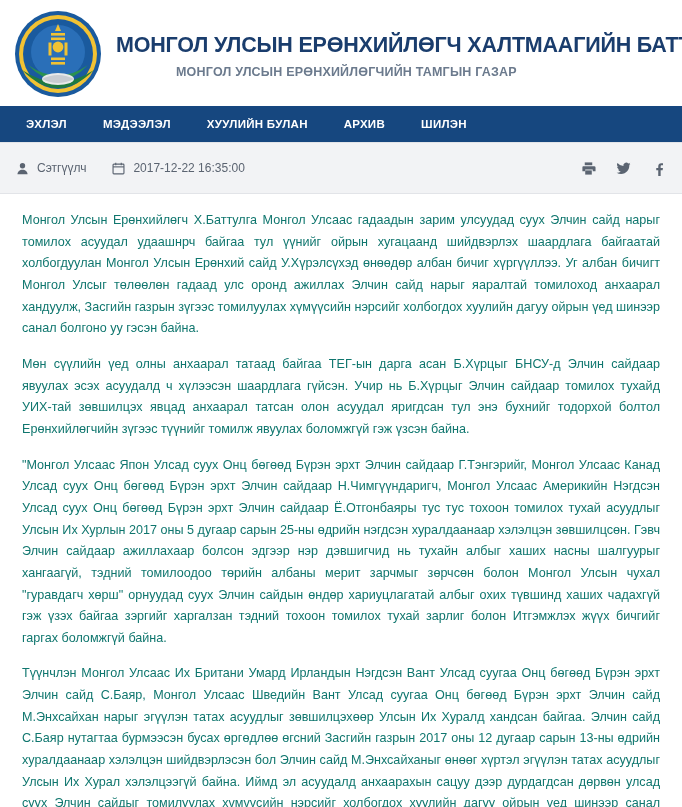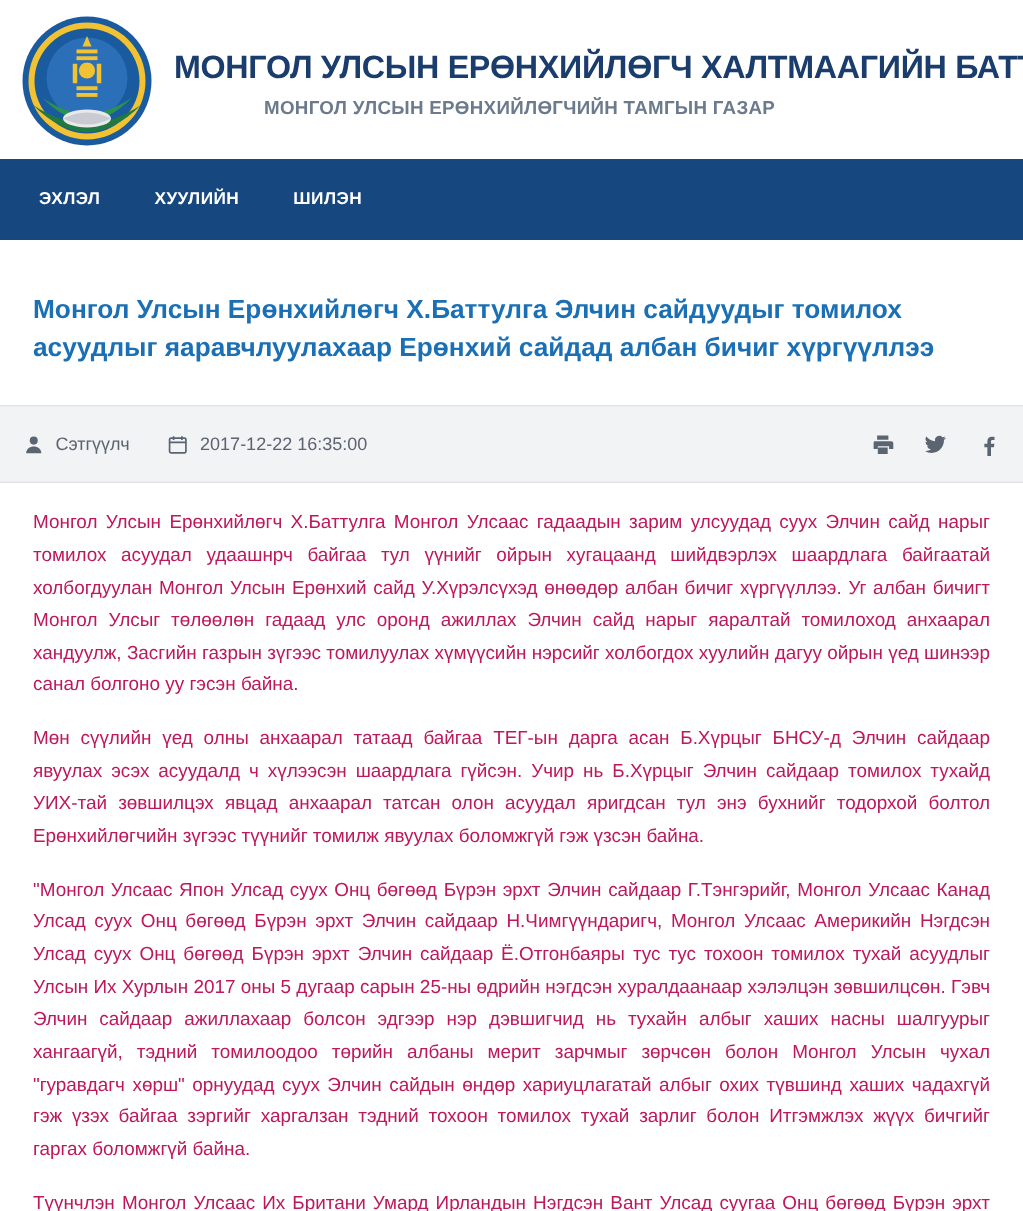--- a/index.html
+++ b/index.html
@@ -51,21 +51,21 @@
     color: #6b7a8d;
     letter-spacing: 0.2px;
     margin-top: 8px;
     margin-left: 60px;
     white-space: nowrap;
   }
 
   
   .navbar {
     background: #16477f;
-    height: 54px;
+    height: 36px;
     display: flex;
     align-items: stretch;
     padding-left: 8px;
   }
   .nav-item {
     color: #ffffff;
     font-size: 11.5px;
     font-weight: bold;
     letter-spacing: 0.3px;
     padding: 0 18px;
@@ -112,21 +112,21 @@
     cursor: pointer;
     display: flex;
     align-items: center;
   }
 
   
   .body-wrap {
     padding: 16px 22px 24px 22px;
   }
   .para {
-    color: #be185d;
+    color: #0f766e;
     font-size: 12.6px;
     line-height: 1.72;
     text-align: justify;
     margin: 0 0 14px 0;
   }
 </style>
 </head>
 <body>
 
 <div class="page">
@@ -157,27 +157,26 @@
       </svg>
     </div>
     <div class="masthead-text">
       <div class="site-title">МОНГОЛ УЛСЫН ЕРӨНХИЙЛӨГЧ ХАЛТМААГИЙН БАТТУЛГА</div>
       <div class="site-subtitle">МОНГОЛ УЛСЫН ЕРӨНХИЙЛӨГЧИЙН ТАМГЫН ГАЗАР</div>
     </div>
   </div>
 
   <div class="navbar">
     <div class="nav-item">ЭХЛЭЛ</div>
-    <div class="nav-item">ХУУЛИЙН</div>
+    <div class="nav-item">МЭДЭЭЛЭЛ</div>
+    <div class="nav-item">ХУУЛИЙН БУЛАН</div>
+    <div class="nav-item">АРХИВ</div>
     <div class="nav-item">ШИЛЭН</div>
   </div>
 
-  <div class="title-block">
-    <h1 class="article-title">Монгол Улсын Ерөнхийлөгч Х.Баттулга Элчин сайдуудыг томилох асуудлыг яаравчлуулахаар Ерөнхий сайдад албан бичиг хүргүүллээ</h1>
-  </div>
 
   <div class="meta-bar">
     <div class="meta-group">
       <span class="mi">
         <svg width="13" height="13" viewBox="0 0 16 16" fill="#5b6471">
             <circle cx="8" cy="4.6" r="3.3"></circle>
             <path d="M1.8 15c0-3.4 2.8-5.6 6.2-5.6S14.2 11.6 14.2 15z"></path>
           </svg>
       </span>
       <span>Сэтгүүлч</span>

